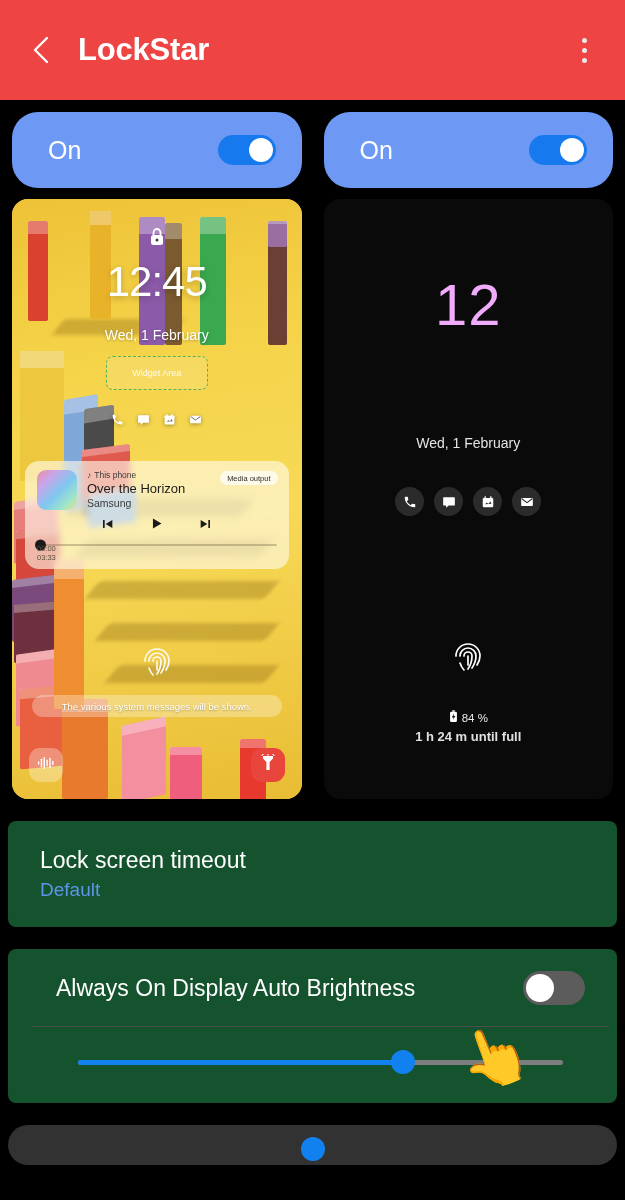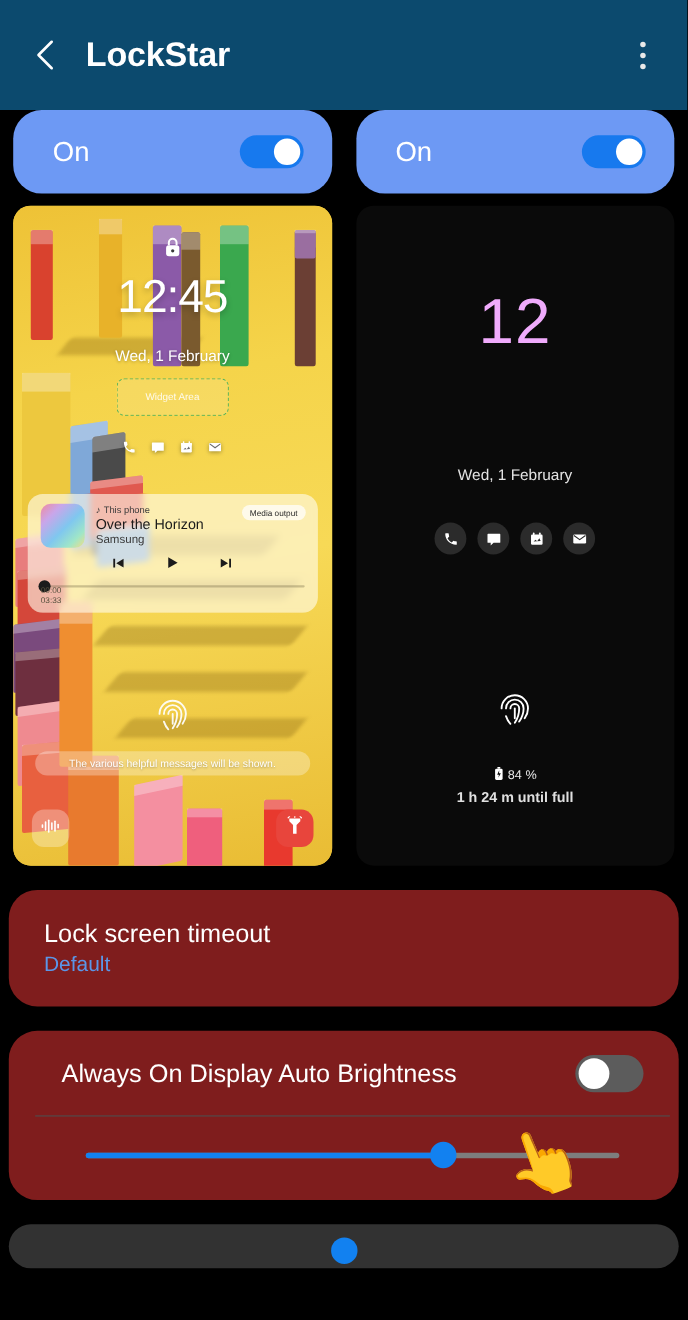--- a/index.html
+++ b/index.html
@@ -9,21 +9,21 @@
     font-family:"Liberation Sans", sans-serif;
     overflow:hidden;
   }
   body { position:relative; }
 
   
   .header {
     height:100px;
     display:flex; align-items:center;
     padding:0 26px;
-    background:#0c4a6e;
+    background:#ef4444;
     position:relative;
   }
   .back-chevron {
     width:30px; height:30px;
     display:flex; align-items:center; justify-content:center;
     cursor:pointer; flex:0 0 auto;
   }
   .back-chevron svg { display:block; }
   .page-title {
     color:#fff; font-size:31px; font-weight:700;
@@ -36,21 +36,21 @@
     width:34px; height:34px;
     display:flex; flex-direction:column;
     align-items:center; justify-content:center; gap:5px;
     cursor:pointer;
   }
   .overflow-menu i { width:5px; height:5px; border-radius:50%; background:#e9e9e9; display:block; }
 
   
   .toggle-row {
     display:flex; gap:22px;
-    padding:0 12px; 
+    padding:0 12px; margin-top:12px;
   }
   .toggle-card {
     flex:1; height:76px;
     background:#6d99f4;
     border-radius:26px;
     display:flex; align-items:center; justify-content:space-between;
     padding:0 26px 0 36px;
     cursor:pointer;
   }
   .toggle-card .lbl { color:#fff; font-size:25px; }
@@ -221,21 +221,21 @@
   }
   .aod-batt .pct {
     color:#e8e8e8; font-size:11.5px;
     display:flex; align-items:center; justify-content:center; gap:4px;
   }
   .aod-batt .until { color:#e0e0e0; font-size:13px; margin-top:4px;font-weight:bold; }
 
   
   .settings { padding:0 8px; }
   .setting-card {
-    background:#7f1d1d; border-radius:26px;
+    background:#14532d; border-radius:8px;
     margin-top:22px; padding:26px 32px;
     position:relative; cursor:pointer;
   }
   .setting-title { color:#fff; font-size:23px; }
   .setting-sub { color:#5b96e8; font-size:19px; margin-top:5px; }
 
   .aod-card { padding:22px 32px 28px 48px; }
   .aod-row { display:flex; align-items:center; justify-content:space-between; }
   .aod-row .setting-title { font-size:23px; }
   .switch-off {
@@ -446,21 +446,21 @@
     <div class="fp-lock">
       <svg width="32" height="34" viewBox="0 0 32 34" fill="none" stroke="#fff" stroke-width="1.7" stroke-linecap="round">
         <path d="M4 17a12 12 0 0 1 24 0c0 3-1 6-3 9"></path>
         <path d="M8 17a8 8 0 0 1 16 0c0 5-2 9-4 12"></path>
         <path d="M12 17a4 4 0 0 1 8 0c0 6-2 10-4 13"></path>
         <path d="M16 17v9"></path>
         <path d="M8 24c1 3 2 5 4 7"></path>
       </svg>
     </div>
 
-    <div class="help-banner">The various helpful messages will be shown.</div>
+    <div class="help-banner">The various system messages will be shown.</div>
 
     <div class="shortcut shortcut-left">
       <span>
         <svg width="19" height="14" viewBox="0 0 22 16">
           <g fill="#fff">
             <rect x="1" y="6" width="1.7" height="4" rx=".8"></rect>
             <rect x="4.3" y="3" width="1.7" height="10" rx=".8"></rect>
             <rect x="7.6" y="1" width="1.7" height="14" rx=".8"></rect>
             <rect x="10.9" y="4" width="1.7" height="8" rx=".8"></rect>
             <rect x="14.2" y="2" width="1.7" height="12" rx=".8"></rect>

